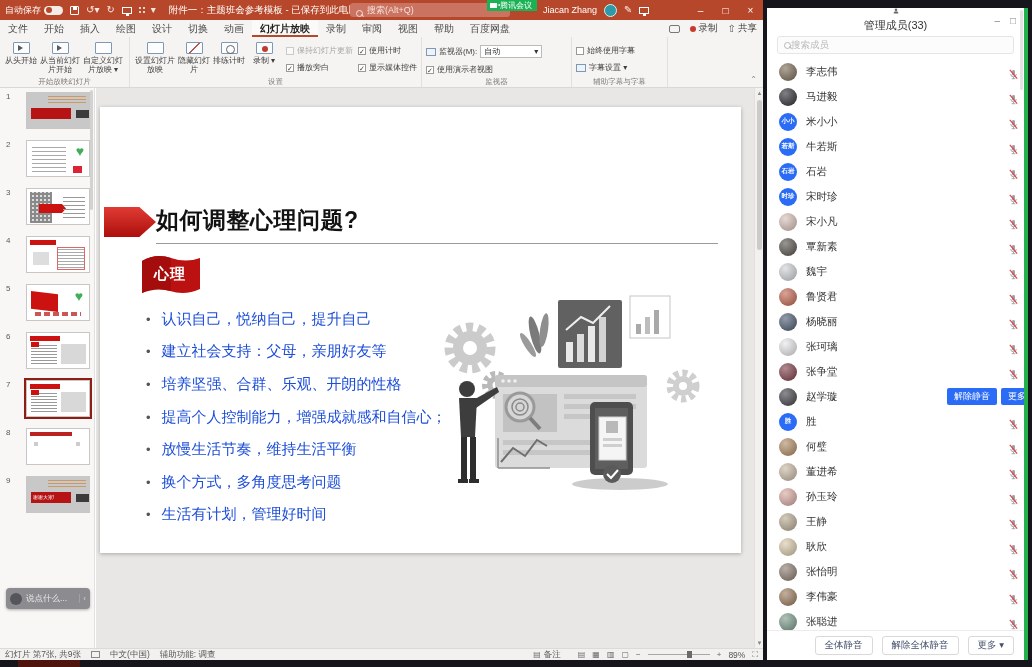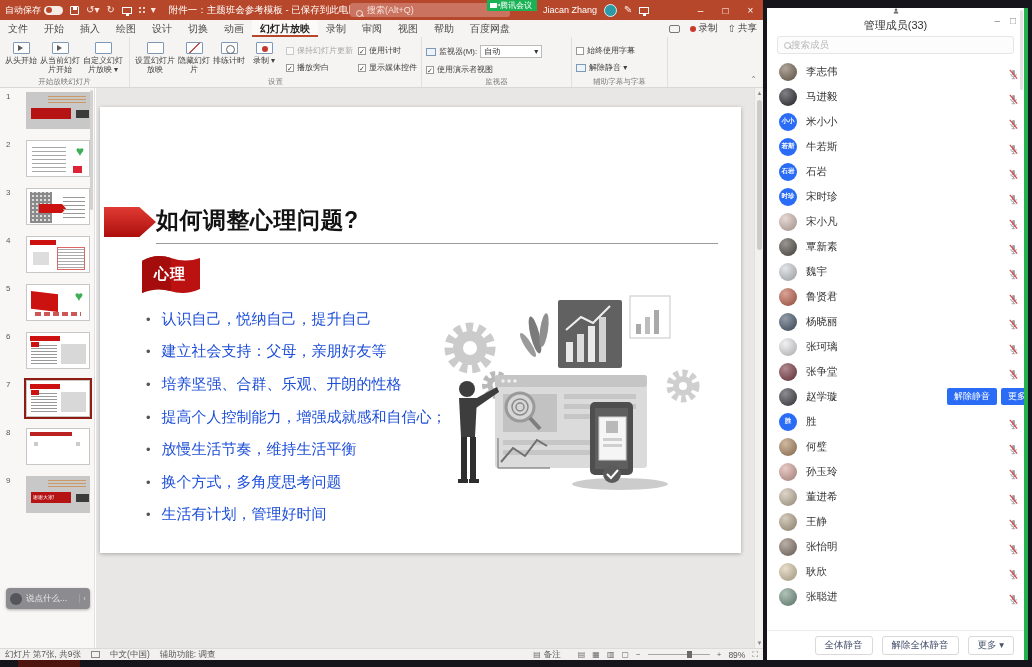--- a/index.html
+++ b/index.html
@@ -292,21 +292,21 @@
     </div>
     <div class="rgroup" style="width:96px;flex-direction:column;align-items:flex-start">
       <div style="padding-top:6px">
         <span class="chk">
             <span class="box"></span>
             <span>始终使用字幕</span>
           </span>
       </div>
       <div class="mon-row" style="padding-top:5px">
         <span class="cap-icon"></span>
-        <span>解除静音 ▾</span>
+        <span>字幕设置 ▾</span>
       </div>
       <div class="rglabel">辅助字幕与字幕</div>
     </div>
     <div class="rgroup" style="flex:1;border-right:none">
       <span class="collapse-chevron">⌃</span>
     </div>
   </div>
 
   <div class="thumbs">
     <div id="thumb-list">
@@ -682,66 +682,77 @@
         <span class="mname">何璧</span>
         <span class="mic"><svg width="11" height="11" viewBox="0 0 12 12">
             <rect x="4.4" y="1" width="3.2" height="6" rx="1.6" fill="#9aa0a6"></rect>
             <path d="M3 5.5 a3 3 0 0 0 6 0" stroke="#9aa0a6" fill="none"></path>
             <line x1="6" y1="8.6" x2="6" y2="10.4" stroke="#9aa0a6"></line>
             <line x1="4" y1="10.6" x2="8" y2="10.6" stroke="#9aa0a6"></line>
             <line x1="2" y1="1" x2="10" y2="10.6" stroke="#e04444" stroke-width="1.3"></line>
           </svg></span>
       </div>
       <div class="mrow">
+        <span class="mavatar photo" style="background-color: rgb(200, 185, 164);"></span>
+        <span class="mname">董进希</span>
+        <span class="mic"><svg width="11" height="11" viewBox="0 0 12 12">
+            <rect x="4.4" y="1" width="3.2" height="6" rx="1.6" fill="#9aa0a6"></rect>
+            <path d="M3 5.5 a3 3 0 0 0 6 0" stroke="#9aa0a6" fill="none"></path>
+            <line x1="6" y1="8.6" x2="6" y2="10.4" stroke="#9aa0a6"></line>
+            <line x1="4" y1="10.6" x2="8" y2="10.6" stroke="#9aa0a6"></line>
+            <line x1="2" y1="1" x2="10" y2="10.6" stroke="#e04444" stroke-width="1.3"></line>
+          </svg></span>
+      </div>
+      <div class="mrow">
         <span class="mavatar photo" style="background-color: rgb(217, 168, 160);"></span>
         <span class="mname">孙玉玲</span>
         <span class="mic"><svg width="11" height="11" viewBox="0 0 12 12">
             <rect x="4.4" y="1" width="3.2" height="6" rx="1.6" fill="#9aa0a6"></rect>
             <path d="M3 5.5 a3 3 0 0 0 6 0" stroke="#9aa0a6" fill="none"></path>
             <line x1="6" y1="8.6" x2="6" y2="10.4" stroke="#9aa0a6"></line>
             <line x1="4" y1="10.6" x2="8" y2="10.6" stroke="#9aa0a6"></line>
             <line x1="2" y1="1" x2="10" y2="10.6" stroke="#e04444" stroke-width="1.3"></line>
           </svg></span>
       </div>
       <div class="mrow">
-        <span class="mavatar photo" style="background-color: rgb(200, 185, 164);"></span>
-        <span class="mname">董进希</span>
-        <span class="mic"><svg width="11" height="11" viewBox="0 0 12 12">
-            <rect x="4.4" y="1" width="3.2" height="6" rx="1.6" fill="#9aa0a6"></rect>
-            <path d="M3 5.5 a3 3 0 0 0 6 0" stroke="#9aa0a6" fill="none"></path>
-            <line x1="6" y1="8.6" x2="6" y2="10.4" stroke="#9aa0a6"></line>
-            <line x1="4" y1="10.6" x2="8" y2="10.6" stroke="#9aa0a6"></line>
-            <line x1="2" y1="1" x2="10" y2="10.6" stroke="#e04444" stroke-width="1.3"></line>
-          </svg></span>
-      </div>
-      <div class="mrow">
         <span class="mavatar photo" style="background-color: rgb(185, 169, 143);"></span>
         <span class="mname">王静</span>
         <span class="mic"><svg width="11" height="11" viewBox="0 0 12 12">
             <rect x="4.4" y="1" width="3.2" height="6" rx="1.6" fill="#9aa0a6"></rect>
             <path d="M3 5.5 a3 3 0 0 0 6 0" stroke="#9aa0a6" fill="none"></path>
             <line x1="6" y1="8.6" x2="6" y2="10.4" stroke="#9aa0a6"></line>
             <line x1="4" y1="10.6" x2="8" y2="10.6" stroke="#9aa0a6"></line>
             <line x1="2" y1="1" x2="10" y2="10.6" stroke="#e04444" stroke-width="1.3"></line>
           </svg></span>
       </div>
       <div class="mrow">
+        <span class="mavatar photo" style="background-color: rgb(217, 201, 168);"></span>
+        <span class="mname">耿欣</span>
+        <span class="mic"><svg width="11" height="11" viewBox="0 0 12 12">
+            <rect x="4.4" y="1" width="3.2" height="6" rx="1.6" fill="#9aa0a6"></rect>
+            <path d="M3 5.5 a3 3 0 0 0 6 0" stroke="#9aa0a6" fill="none"></path>
+            <line x1="6" y1="8.6" x2="6" y2="10.4" stroke="#9aa0a6"></line>
+            <line x1="4" y1="10.6" x2="8" y2="10.6" stroke="#9aa0a6"></line>
+            <line x1="2" y1="1" x2="10" y2="10.6" stroke="#e04444" stroke-width="1.3"></line>
+          </svg></span>
+      </div>
+      <div class="mrow">
         <span class="mavatar photo" style="background-color: rgb(138, 122, 109);"></span>
         <span class="mname">张怡明</span>
         <span class="mic"><svg width="11" height="11" viewBox="0 0 12 12">
             <rect x="4.4" y="1" width="3.2" height="6" rx="1.6" fill="#9aa0a6"></rect>
             <path d="M3 5.5 a3 3 0 0 0 6 0" stroke="#9aa0a6" fill="none"></path>
             <line x1="6" y1="8.6" x2="6" y2="10.4" stroke="#9aa0a6"></line>
             <line x1="4" y1="10.6" x2="8" y2="10.6" stroke="#9aa0a6"></line>
             <line x1="2" y1="1" x2="10" y2="10.6" stroke="#e04444" stroke-width="1.3"></line>
           </svg></span>
       </div>
       <div class="mrow">
-        <span class="mavatar photo" style="background-color: rgb(217, 201, 168);"></span>
-        <span class="mname">耿欣</span>
+        <span class="mavatar photo" style="background-color: rgb(154, 122, 90);"></span>
+        <span class="mname">李伟豪</span>
         <span class="mic"><svg width="11" height="11" viewBox="0 0 12 12">
             <rect x="4.4" y="1" width="3.2" height="6" rx="1.6" fill="#9aa0a6"></rect>
             <path d="M3 5.5 a3 3 0 0 0 6 0" stroke="#9aa0a6" fill="none"></path>
             <line x1="6" y1="8.6" x2="6" y2="10.4" stroke="#9aa0a6"></line>
             <line x1="4" y1="10.6" x2="8" y2="10.6" stroke="#9aa0a6"></line>
             <line x1="2" y1="1" x2="10" y2="10.6" stroke="#e04444" stroke-width="1.3"></line>
           </svg></span>
       </div>
       <div class="mrow">
         <span class="mavatar photo" style="background-color: rgb(122, 154, 138);"></span>

